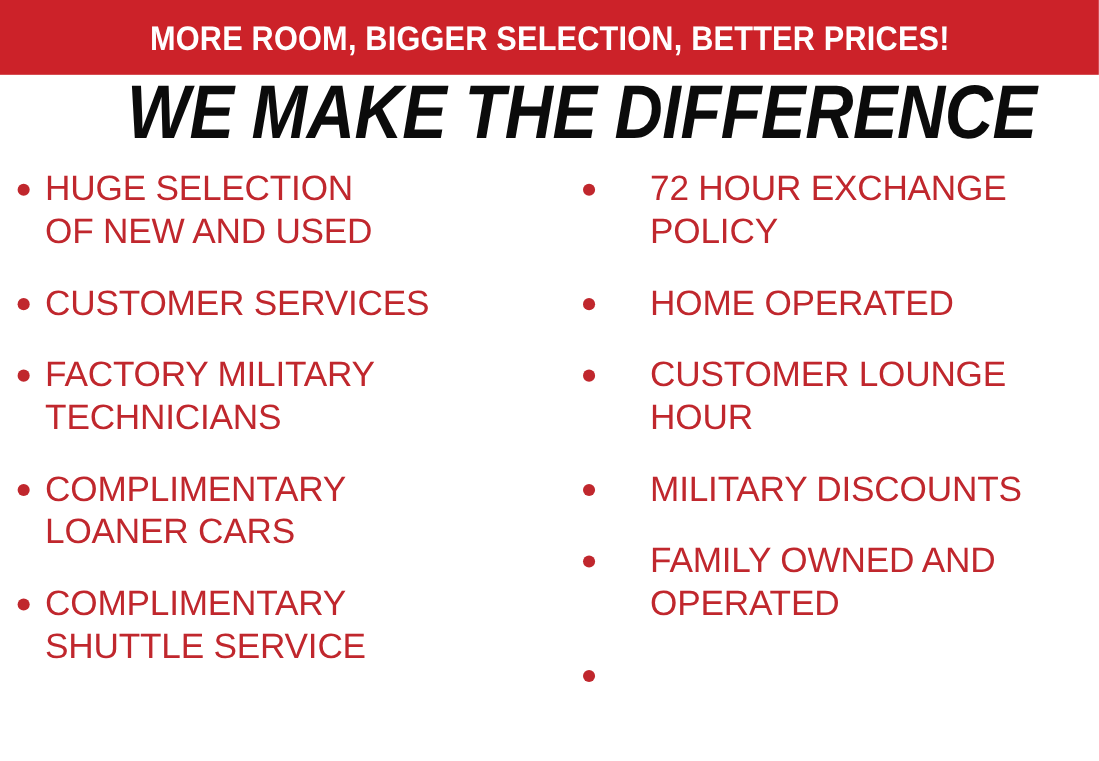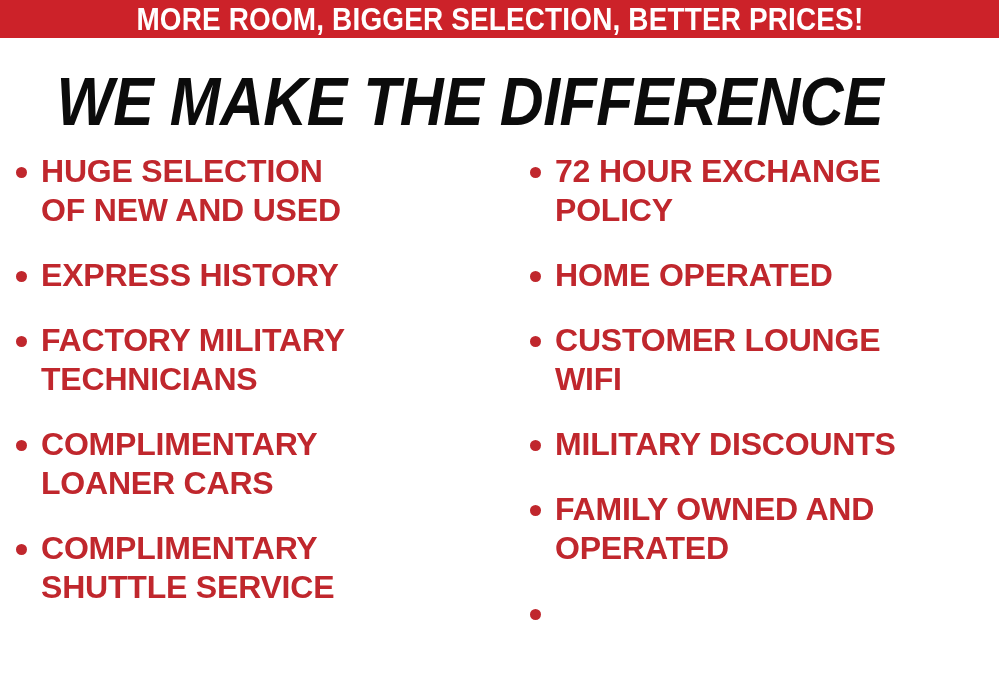--- a/index.html
+++ b/index.html
@@ -22,21 +22,21 @@
     background: #ffffff;
     box-sizing: border-box;
   }
 
   
   .top-strip {
     position: absolute;
     left: 0;
     top: 0;
     width: 999px;
-    height: 38px;
+    height: 68px;
     background: #cc2229;
     display: flex;
     align-items: center;
     justify-content: center;
     box-sizing: border-box;
   }
   .top-strip-text {
     color: #ffffff;
     font-family: "Liberation Sans", sans-serif;
     font-weight: bold;
@@ -51,21 +51,21 @@
 
   
   .headline-wrap {
     position: absolute;
     left: 0;
     top: 62px;
     width: 999px;
     height: 78px;
     display: flex;
     align-items: center;
-    justify-content: flex-start;
+    justify-content: flex-end;
   }
   .headline {
     color: #0b0b0b;
     font-family: "Liberation Sans", sans-serif;
     font-weight: bold;
     font-style: italic;
     font-size: 69px;
     line-height: 1;
     letter-spacing: -0.5px;
     white-space: nowrap;
@@ -95,34 +95,35 @@
     padding-left: 18px;
   }
 
   .bullet-item {
     display: flex;
     align-items: flex-start;
     margin-bottom: 26px;
   }
   .column-right .bullet-item {
     margin-bottom: 26px;
+    gap: 36px;
   }
   .bullet-dot {
     flex: 0 0 auto;
     width: 11px;
     height: 11px;
     border-radius: 50%;
     background: #c0272d;
     margin-top: 15px;
     margin-right: 14px;
   }
   .bullet-text {
     color: #c0272d;
     font-family: "Liberation Sans", sans-serif;
-    font-weight: bold;
+    font-weight: normal;
     font-size: 32px;
     line-height: 1.22;
     letter-spacing: -0.2px;
     white-space: pre-line;
   }
 </style>
 </head>
 <body>
 
 <div class="banner">
@@ -140,21 +141,21 @@
     <div class="column column-left">
 
       <div class="bullet-item">
         <span class="bullet-dot"></span>
         <span class="bullet-text">HUGE SELECTION
 OF NEW AND USED</span>
       </div>
 
       <div class="bullet-item">
         <span class="bullet-dot"></span>
-        <span class="bullet-text">EXPRESS HISTORY</span>
+        <span class="bullet-text">CUSTOMER SERVICES</span>
       </div>
 
       <div class="bullet-item">
         <span class="bullet-dot"></span>
         <span class="bullet-text">FACTORY MILITARY
 TECHNICIANS</span>
       </div>
 
       <div class="bullet-item">
         <span class="bullet-dot"></span>
@@ -179,21 +180,21 @@
       </div>
 
       <div class="bullet-item">
         <span class="bullet-dot"></span>
         <span class="bullet-text">HOME OPERATED</span>
       </div>
 
       <div class="bullet-item">
         <span class="bullet-dot"></span>
         <span class="bullet-text">CUSTOMER LOUNGE
-WIFI</span>
+HOUR</span>
       </div>
 
       <div class="bullet-item">
         <span class="bullet-dot"></span>
         <span class="bullet-text">MILITARY DISCOUNTS</span>
       </div>
 
       <div class="bullet-item">
         <span class="bullet-dot"></span>
         <span class="bullet-text">FAMILY OWNED AND

